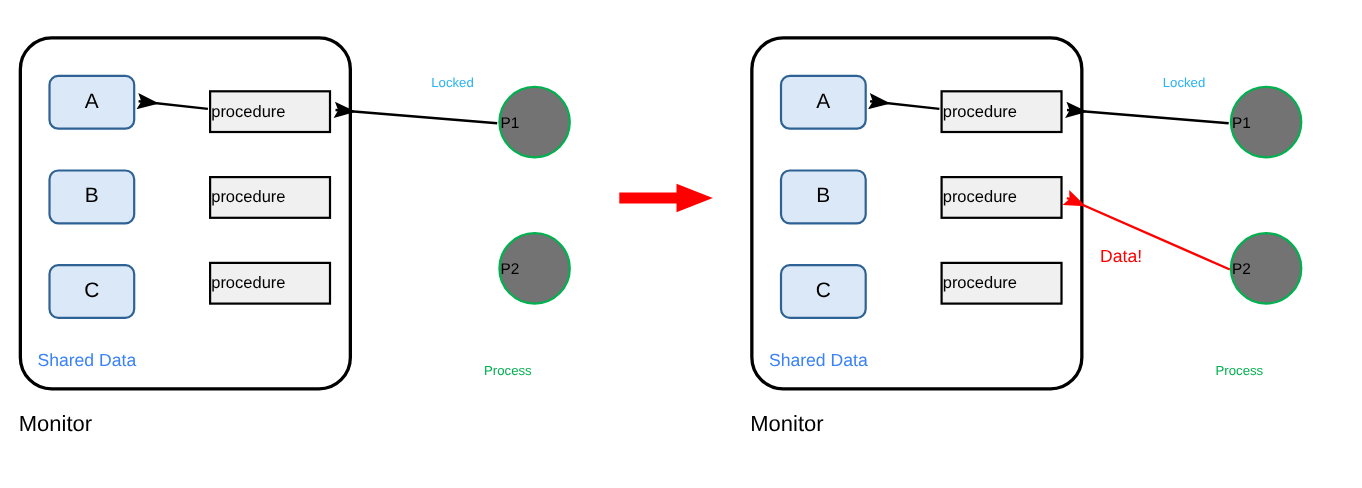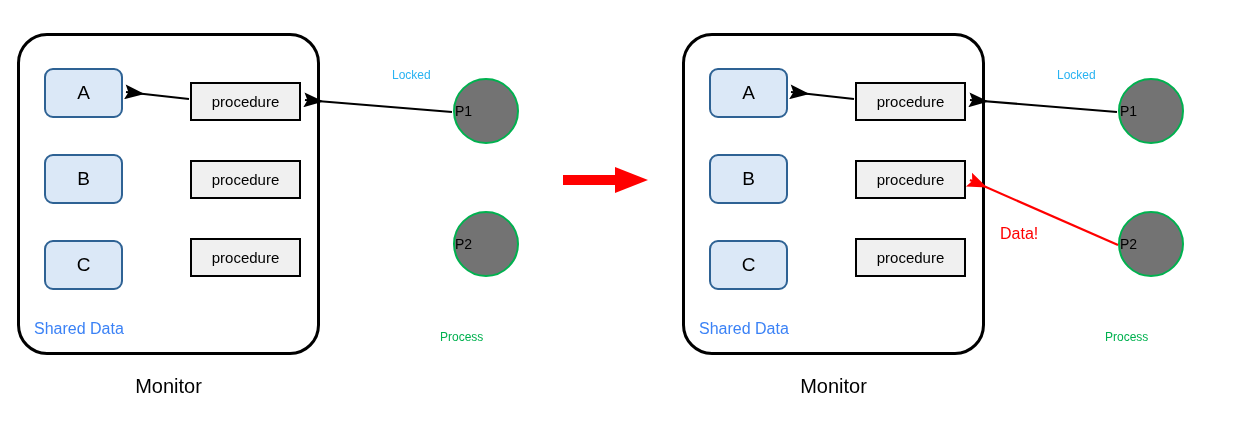--- a/index.html
+++ b/index.html
@@ -36,21 +36,20 @@
     border: 3px solid #000000;
     border-radius: 30px;
     background: transparent;
     box-sizing: border-box;
   }
   .monitor-label {
     position: absolute;
     left: 17px;
     top: 375px;
     width: 303px;
-    text-align: center;
     font-size: 20px;
     color: #000000;
     white-space: nowrap;
   }
 
   
   .data-box {
     position: absolute;
     left: 44px;
     width: 79px;
@@ -73,21 +72,21 @@
   .proc-box {
     position: absolute;
     left: 190px;
     width: 111px;
     height: 39px;
     background: #f0f0f0;
     border: 2px solid #000000;
     box-sizing: border-box;
     display: flex;
     align-items: center;
-    justify-content: center;
+    justify-content: flex-start;
     font-size: 15px;
     color: #000000;
   }
   .proc-1 { top: 82px; }
   .proc-2 { top: 160px; }
   .proc-3 { top: 238px; }
 
   
   .shared-label {
     position: absolute;

